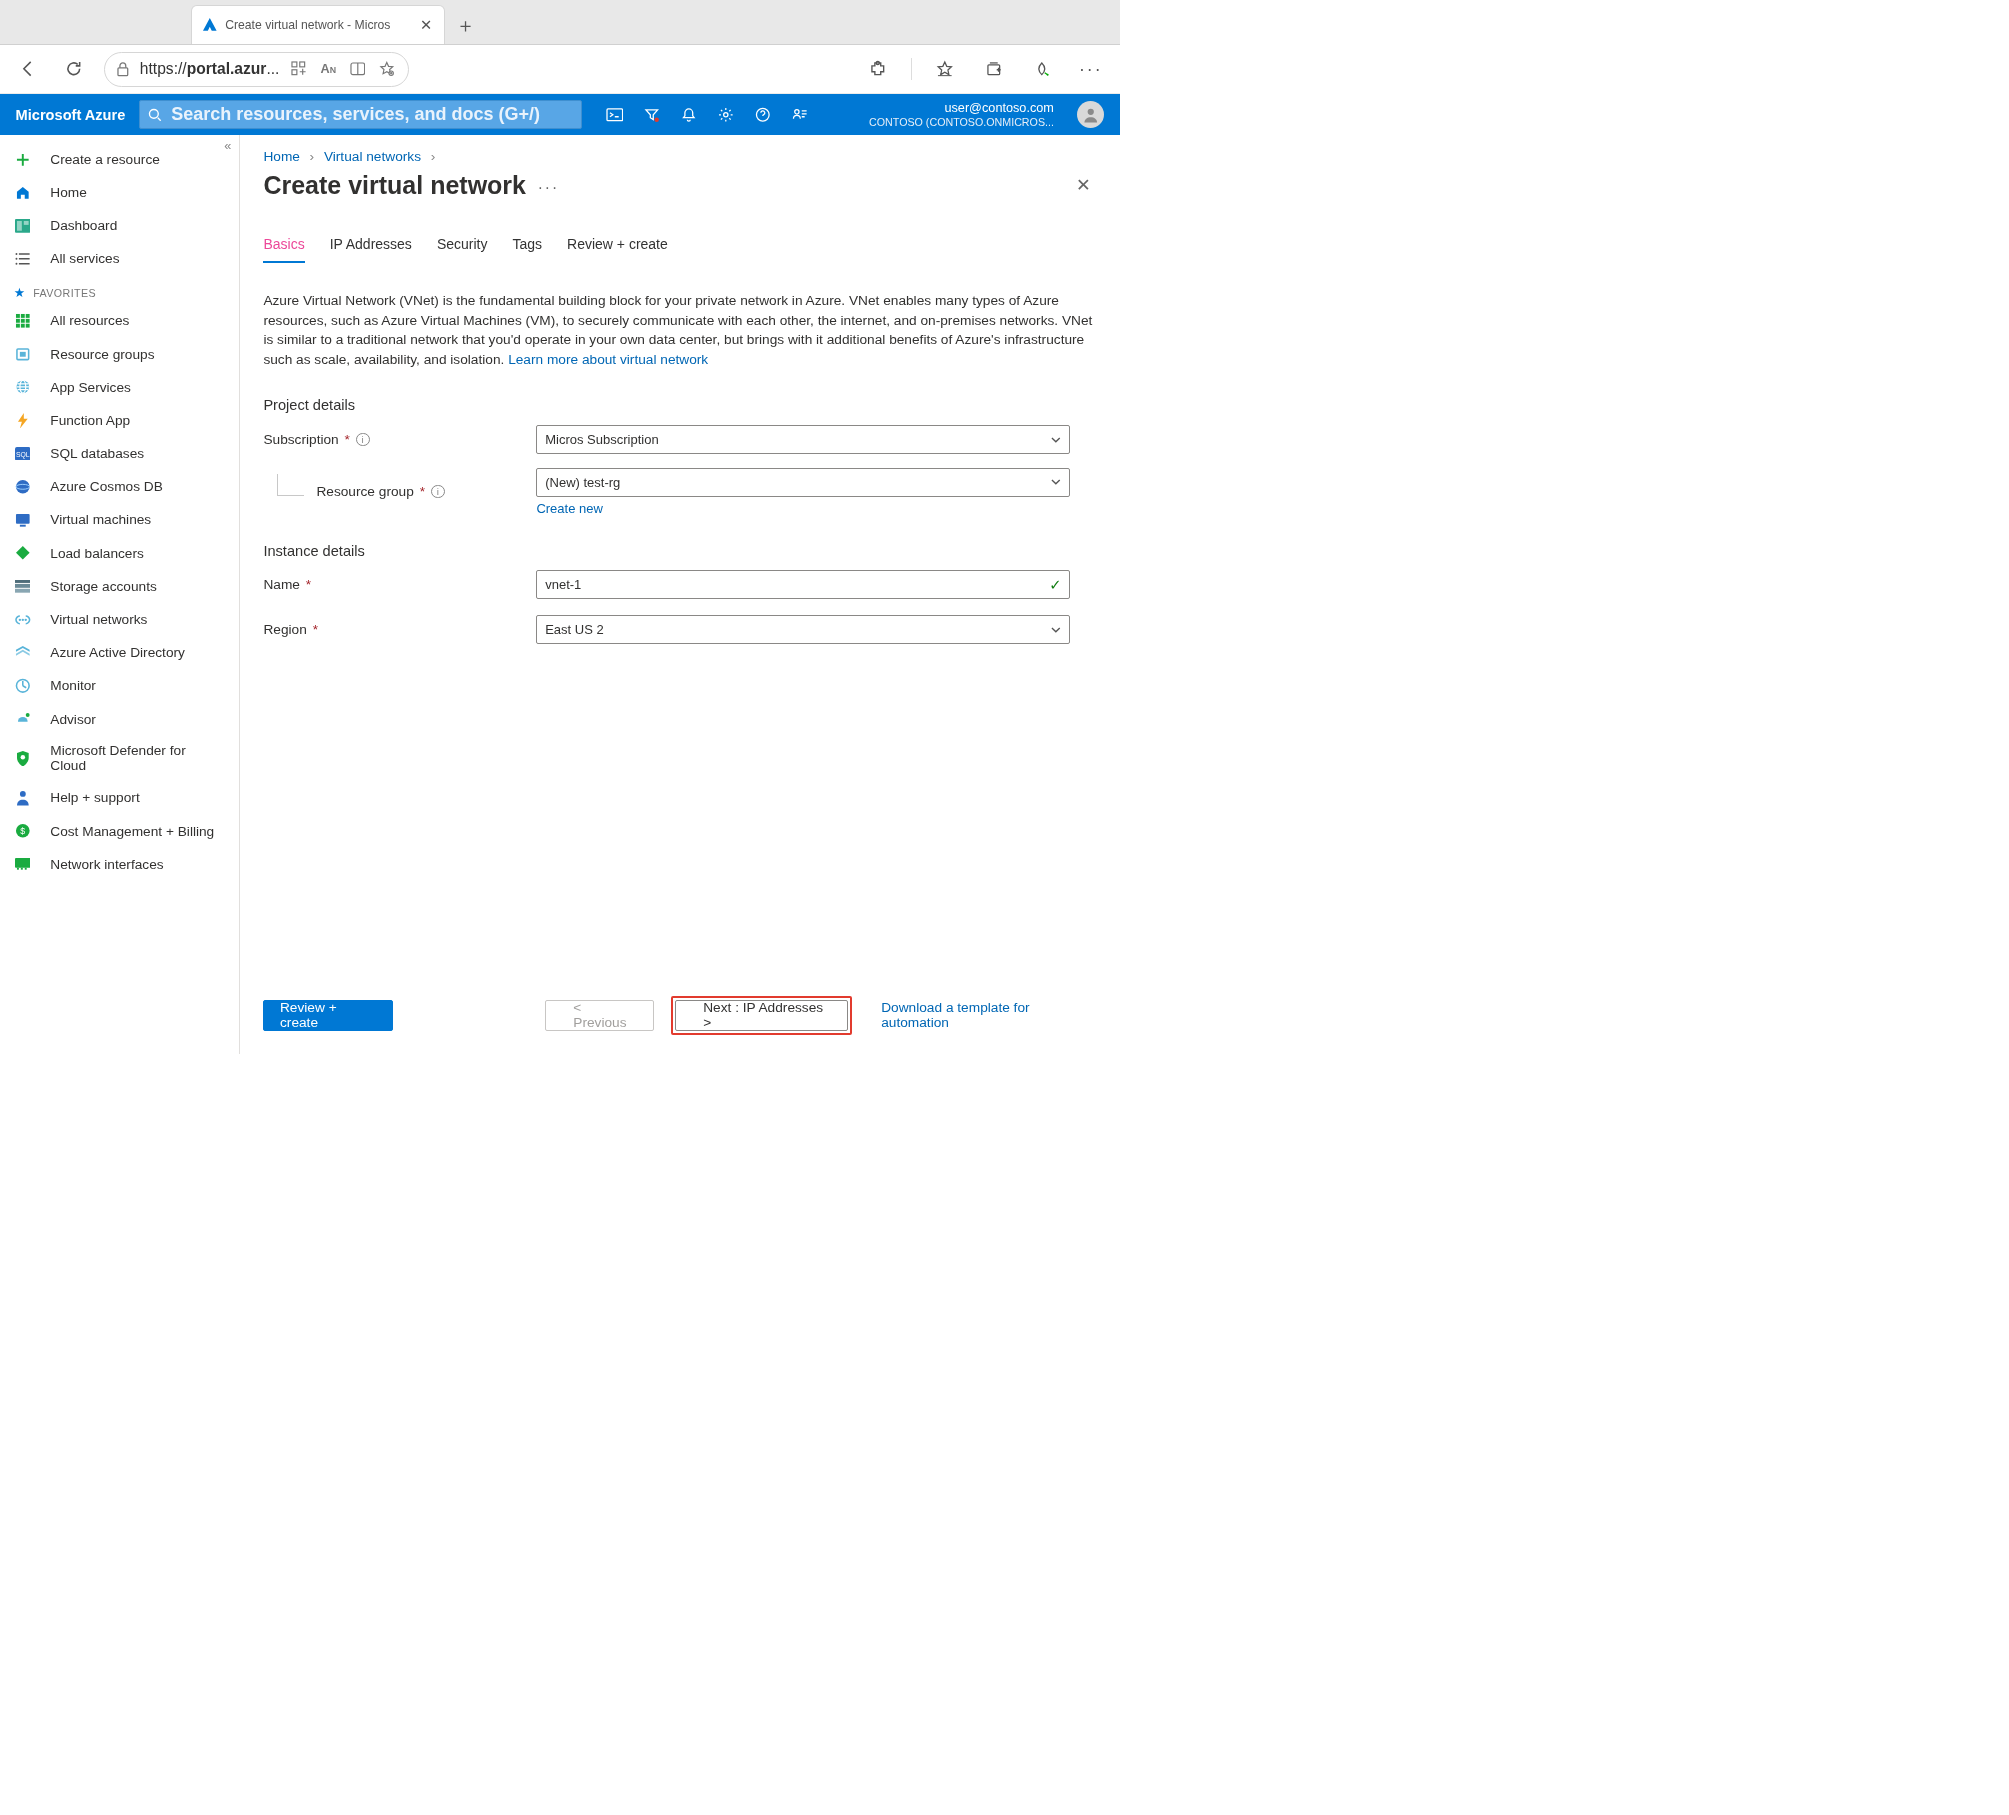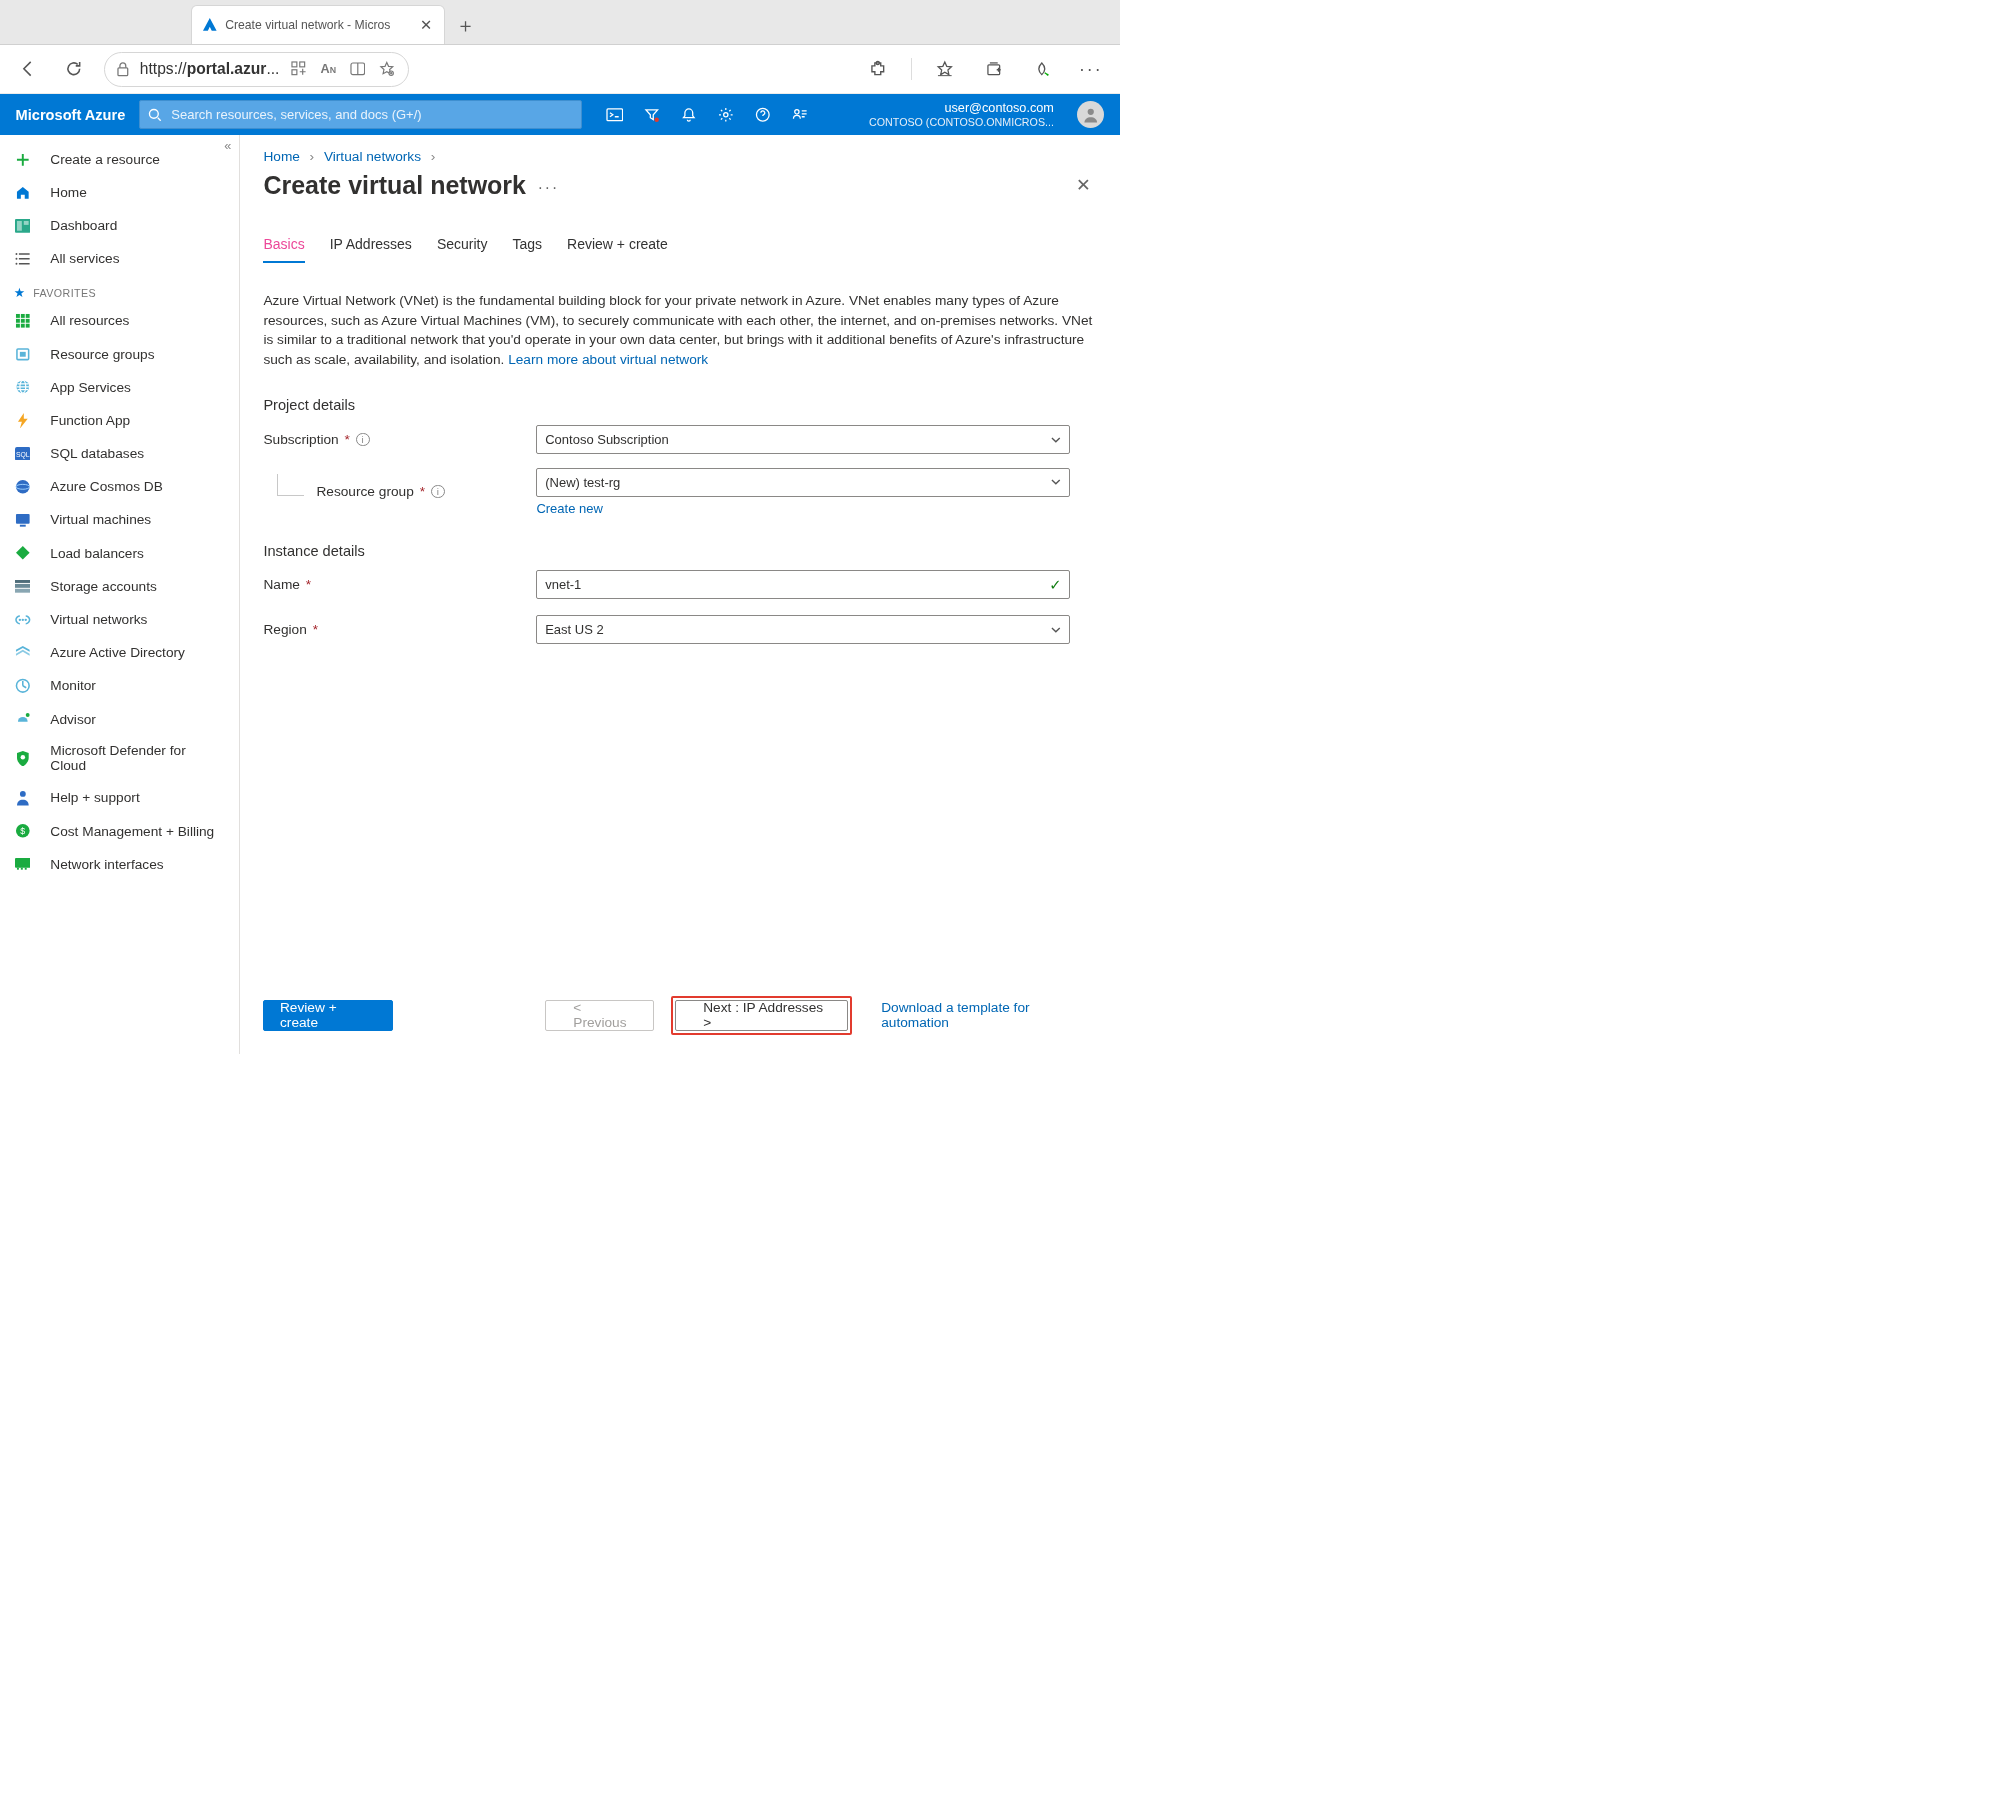--- a/index.html
+++ b/index.html
@@ -33,21 +33,21 @@
   .url-pill .lock { color:#777; }
   .url-text { font-size:15.6px; color:#333; }
   .url-text b { font-weight:600; }
   .tb-right { margin-left:auto; display:flex; align-items:center; gap:17.6px; }
   .tb-sep { width:1px; height:21.5px; background:#ddd; }
 
   
   .az-header { height:41px; background:var(--azure-header); color:#fff; display:flex; align-items:center; padding:0 15.6px; gap:13.7px; }
   .az-brand { font-size:14.6px; font-weight:600; white-space:nowrap; }
   .az-search { flex:0 0 443px; height:29px; background:#58a6e6; border:1px solid #3f8fd0; border-radius:2px; display:flex; align-items:center; padding:0 7.8px; gap:7.8px; color:#fff; }
-  .az-search input { background:transparent; border:none; outline:none; color:#fff; font-size:13px; width:100%; }
+  .az-search input { background:transparent; border:none; outline:none; color:#fff; font-size:18px; width:100%;font-weight:bold; }
   .az-search input::placeholder { color:#e9f3fc; }
   .az-icons { display:flex; align-items:center; gap:19.5px; margin-left:9.8px; }
   .az-icon { width:17.6px; height:17.6px; display:flex; align-items:center; justify-content:center; color:#fff; }
   .az-user { margin-left:auto; text-align:right; line-height:1.15; }
   .az-user .u1 { font-size:12.7px; }
   .az-user .u2 { font-size:10.7px; color:#e6eef7; white-space:nowrap; }
   .az-avatar { width:27px; height:27px; border-radius:50%; background:#d9d9d9; margin-left:9.8px; display:flex; align-items:center; justify-content:center; }
 
   
   .main { display:flex; height:919px; }
@@ -496,21 +496,21 @@
       <div class="section-h">Project details</div>
 
       <div class="form-row">
         <div class="label-cell">
           <span>Subscription</span>
           <span class="req">*</span>
           <span class="info">i</span>
         </div>
         <div class="control-cell">
           <div class="dropdown">
-            <span>Contoso Subscription</span>
+            <span>Micros Subscription</span>
             <span class="chev">
                 <svg width="11.7" height="11.7" viewBox="0 0 12 12" stroke="#555" stroke-width="1.4" fill="none">
                   <path d="M2 4l4 4 4-4"></path>
                 </svg>
               </span>
           </div>
         </div>
       </div>
 
       <div class="form-row indented">

